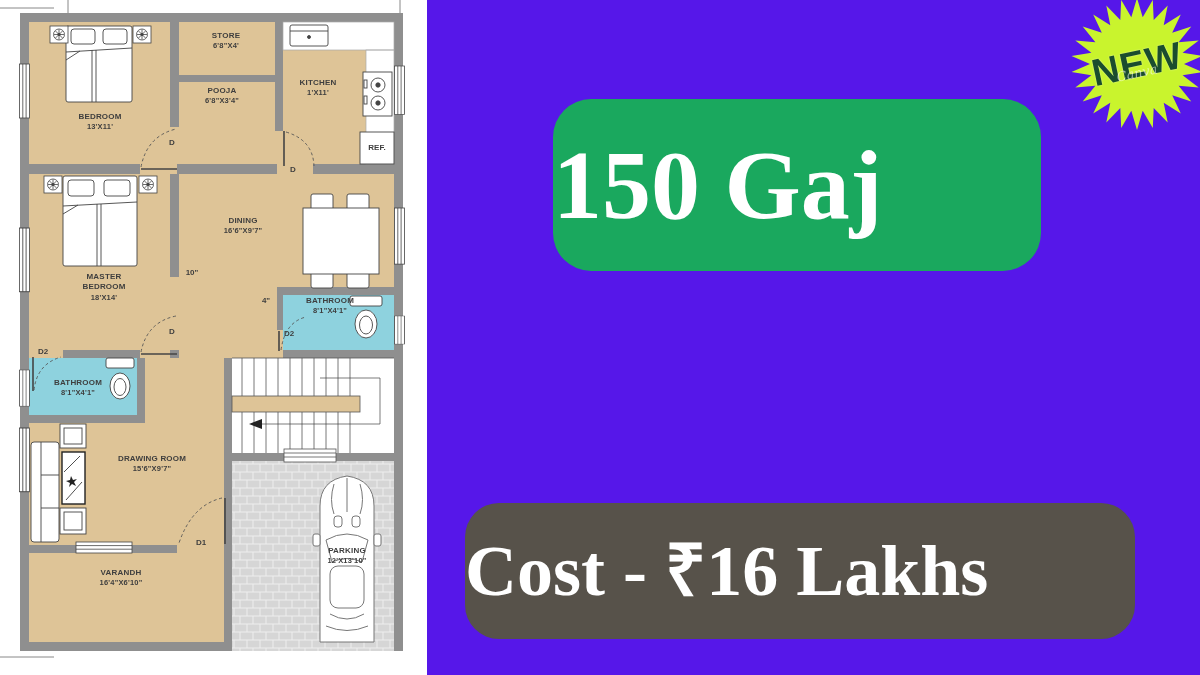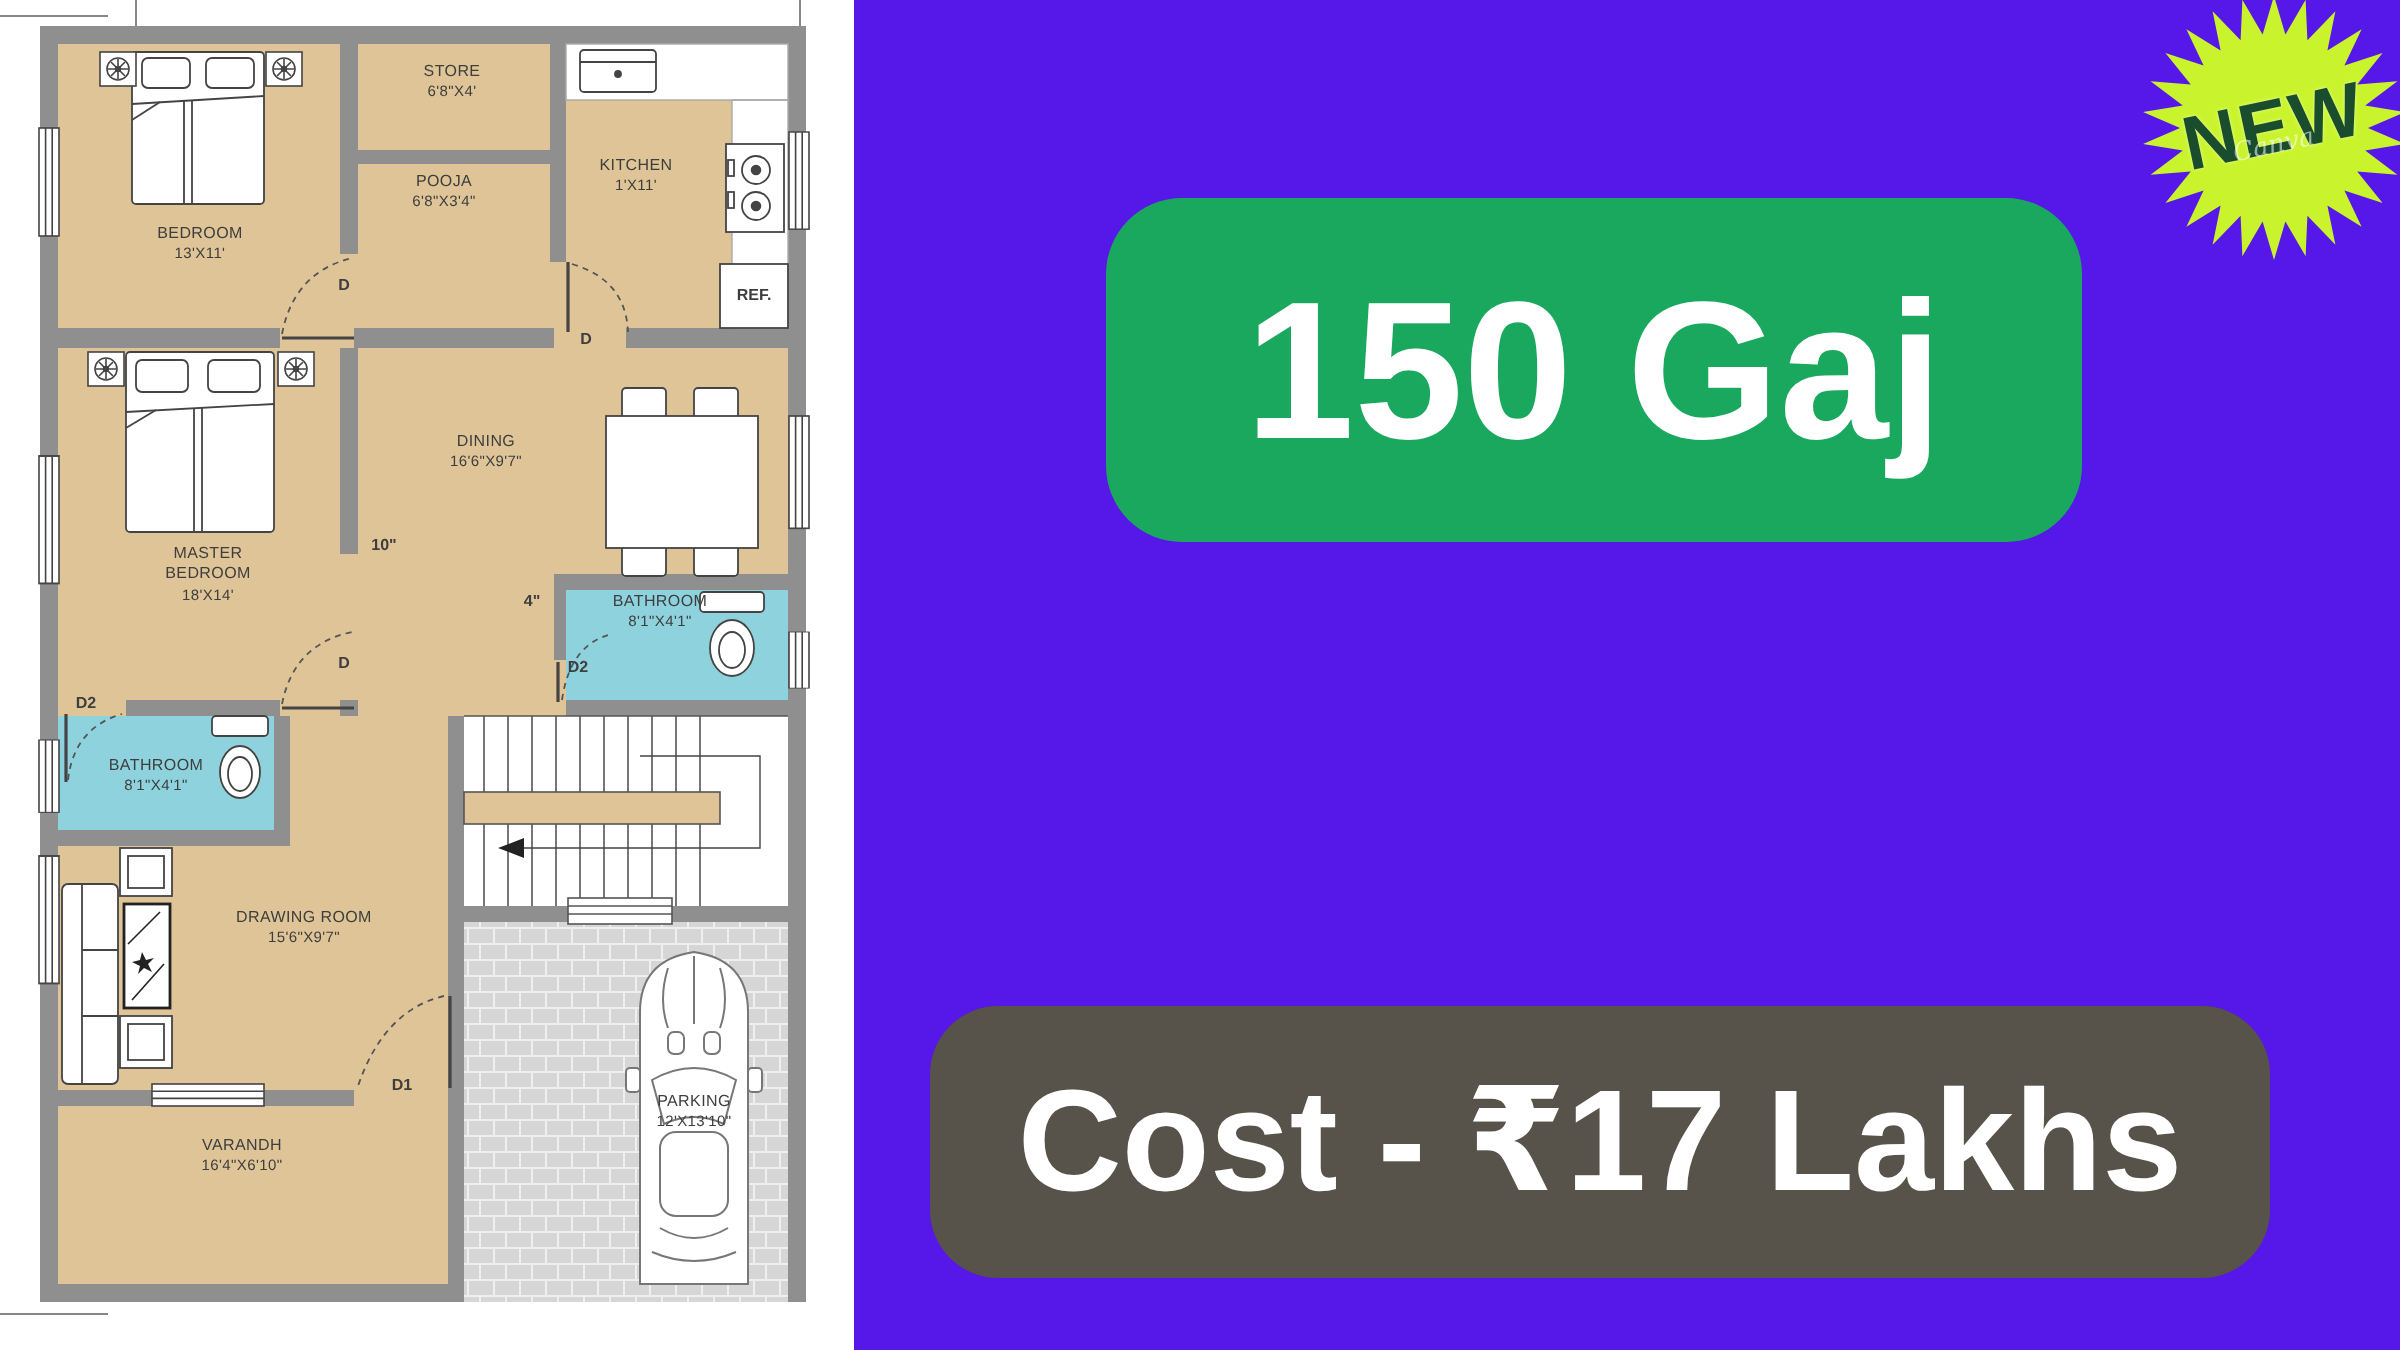--- a/index.html
+++ b/index.html
@@ -2,30 +2,30 @@
 <html><head>
 <meta charset="utf-8">
 <style>
   html,body{margin:0;padding:0;background:#222;}
   .stage{position:relative;width:1200px;height:675px;overflow:hidden;background:#ffffff;
          font-family:"Liberation Sans","DejaVu Sans",sans-serif;}
   
   .plan{position:absolute;left:0;top:0;width:427px;height:675px;background:#ffffff;}
   .plan svg{position:absolute;left:0;top:0;}
   .rlabel{position:absolute;transform:translateX(-50%);text-align:center;color:#3e3e3e;
-          font-weight:normal;font-size:8px;line-height:1.3;letter-spacing:.2px;white-space:nowrap;}
+          font-weight:bold;font-size:8px;line-height:1.3;letter-spacing:.2px;white-space:nowrap;}
   .rlabel .rname,.rlabel .rdims{display:block;}
   .rlabel .rdims{font-size:7.5px;}
   .rlabel.wrap{white-space:normal;}
   .dlabel{position:absolute;transform:translateX(-50%);color:#3e3e3e;font-weight:bold;
           font-size:8px;line-height:1;white-space:nowrap;}
   
   .panel{position:absolute;left:427px;top:0;width:773px;height:675px;background:#5617e9;}
-  .banner{position:absolute;display:flex;align-items:center;justify-content:center;
-          color:#ffffff;font-weight:bold;line-height:1;}
+  .banner{position:absolute;display:flex;align-items:center;justify-content:flex-start;
+          color:#ffffff;font-weight:bold;line-height:1;font-family:Liberation Serif, serif;}
   .banner-gaj{left:126px;top:99px;width:488px;height:172px;border-radius:38px;
               background:#1aa85e;font-size:98px;}
   .banner-design{left:21px;top:296px;width:686px;height:168px;border-radius:44px;
               background:#f9b45c;font-size:84px;}
   .banner-cost{left:38px;top:503px;width:670px;height:136px;border-radius:34px;
               background:#57524a;font-size:72px;}
   .badge{position:absolute;left:625px;top:-21px;width:170px;height:170px;}
   .badge svg{position:absolute;left:0;top:0;}
   .badge-text{position:absolute;left:0;top:0;width:170px;height:170px;display:flex;
               align-items:center;justify-content:center;transform:rotate(-12deg);
@@ -308,21 +308,21 @@
     <div class="dlabel" style="left:201px;top:539px">D1</div>
     <div class="dlabel" style="left:192px;top:269px">10"</div>
     <div class="dlabel" style="left:266px;top:297px">4"</div>
   </div>
 
   <div class="panel">
     <div class="banner banner-gaj">
       <span>150 Gaj</span>
     </div>
     <div class="banner banner-cost">
-      <span>Cost - ₹17 Lakhs</span>
+      <span>Cost - ₹16 Lakhs</span>
     </div>
 
     <div class="badge">
       <svg width="170" height="170" viewBox="0 0 170 170">
         <polygon id="star-poly" points="85.0,19.0 90.7,38.3 100.8,20.9 101.7,41.1 115.7,26.6 111.7,46.3 128.8,35.6 120.2,53.8 139.3,47.5 126.6,63.2 146.7,61.6 130.6,73.8 150.5,77.0 132.0,85.0 150.5,93.0 130.6,96.2 146.7,108.4 126.6,106.8 139.3,122.5 120.2,116.2 128.8,134.4 111.7,123.7 115.7,143.4 101.7,128.9 100.8,149.1 90.7,131.7 85.0,151.0 79.3,131.7 69.2,149.1 68.3,128.9 54.3,143.4 58.3,123.7 41.2,134.4 49.8,116.2 30.7,122.5 43.4,106.8 23.3,108.4 39.4,96.2 19.5,93.0 38.0,85.0 19.5,77.0 39.4,73.8 23.3,61.6 43.4,63.2 30.7,47.5 49.8,53.8 41.2,35.6 58.3,46.3 54.3,26.6 68.3,41.1 69.2,20.9 79.3,38.3" fill="#c9f42d"></polygon>
       </svg>
       <div class="badge-text">NEW</div>
       <div class="badge-watermark">Canva</div>
     </div>
   </div>

